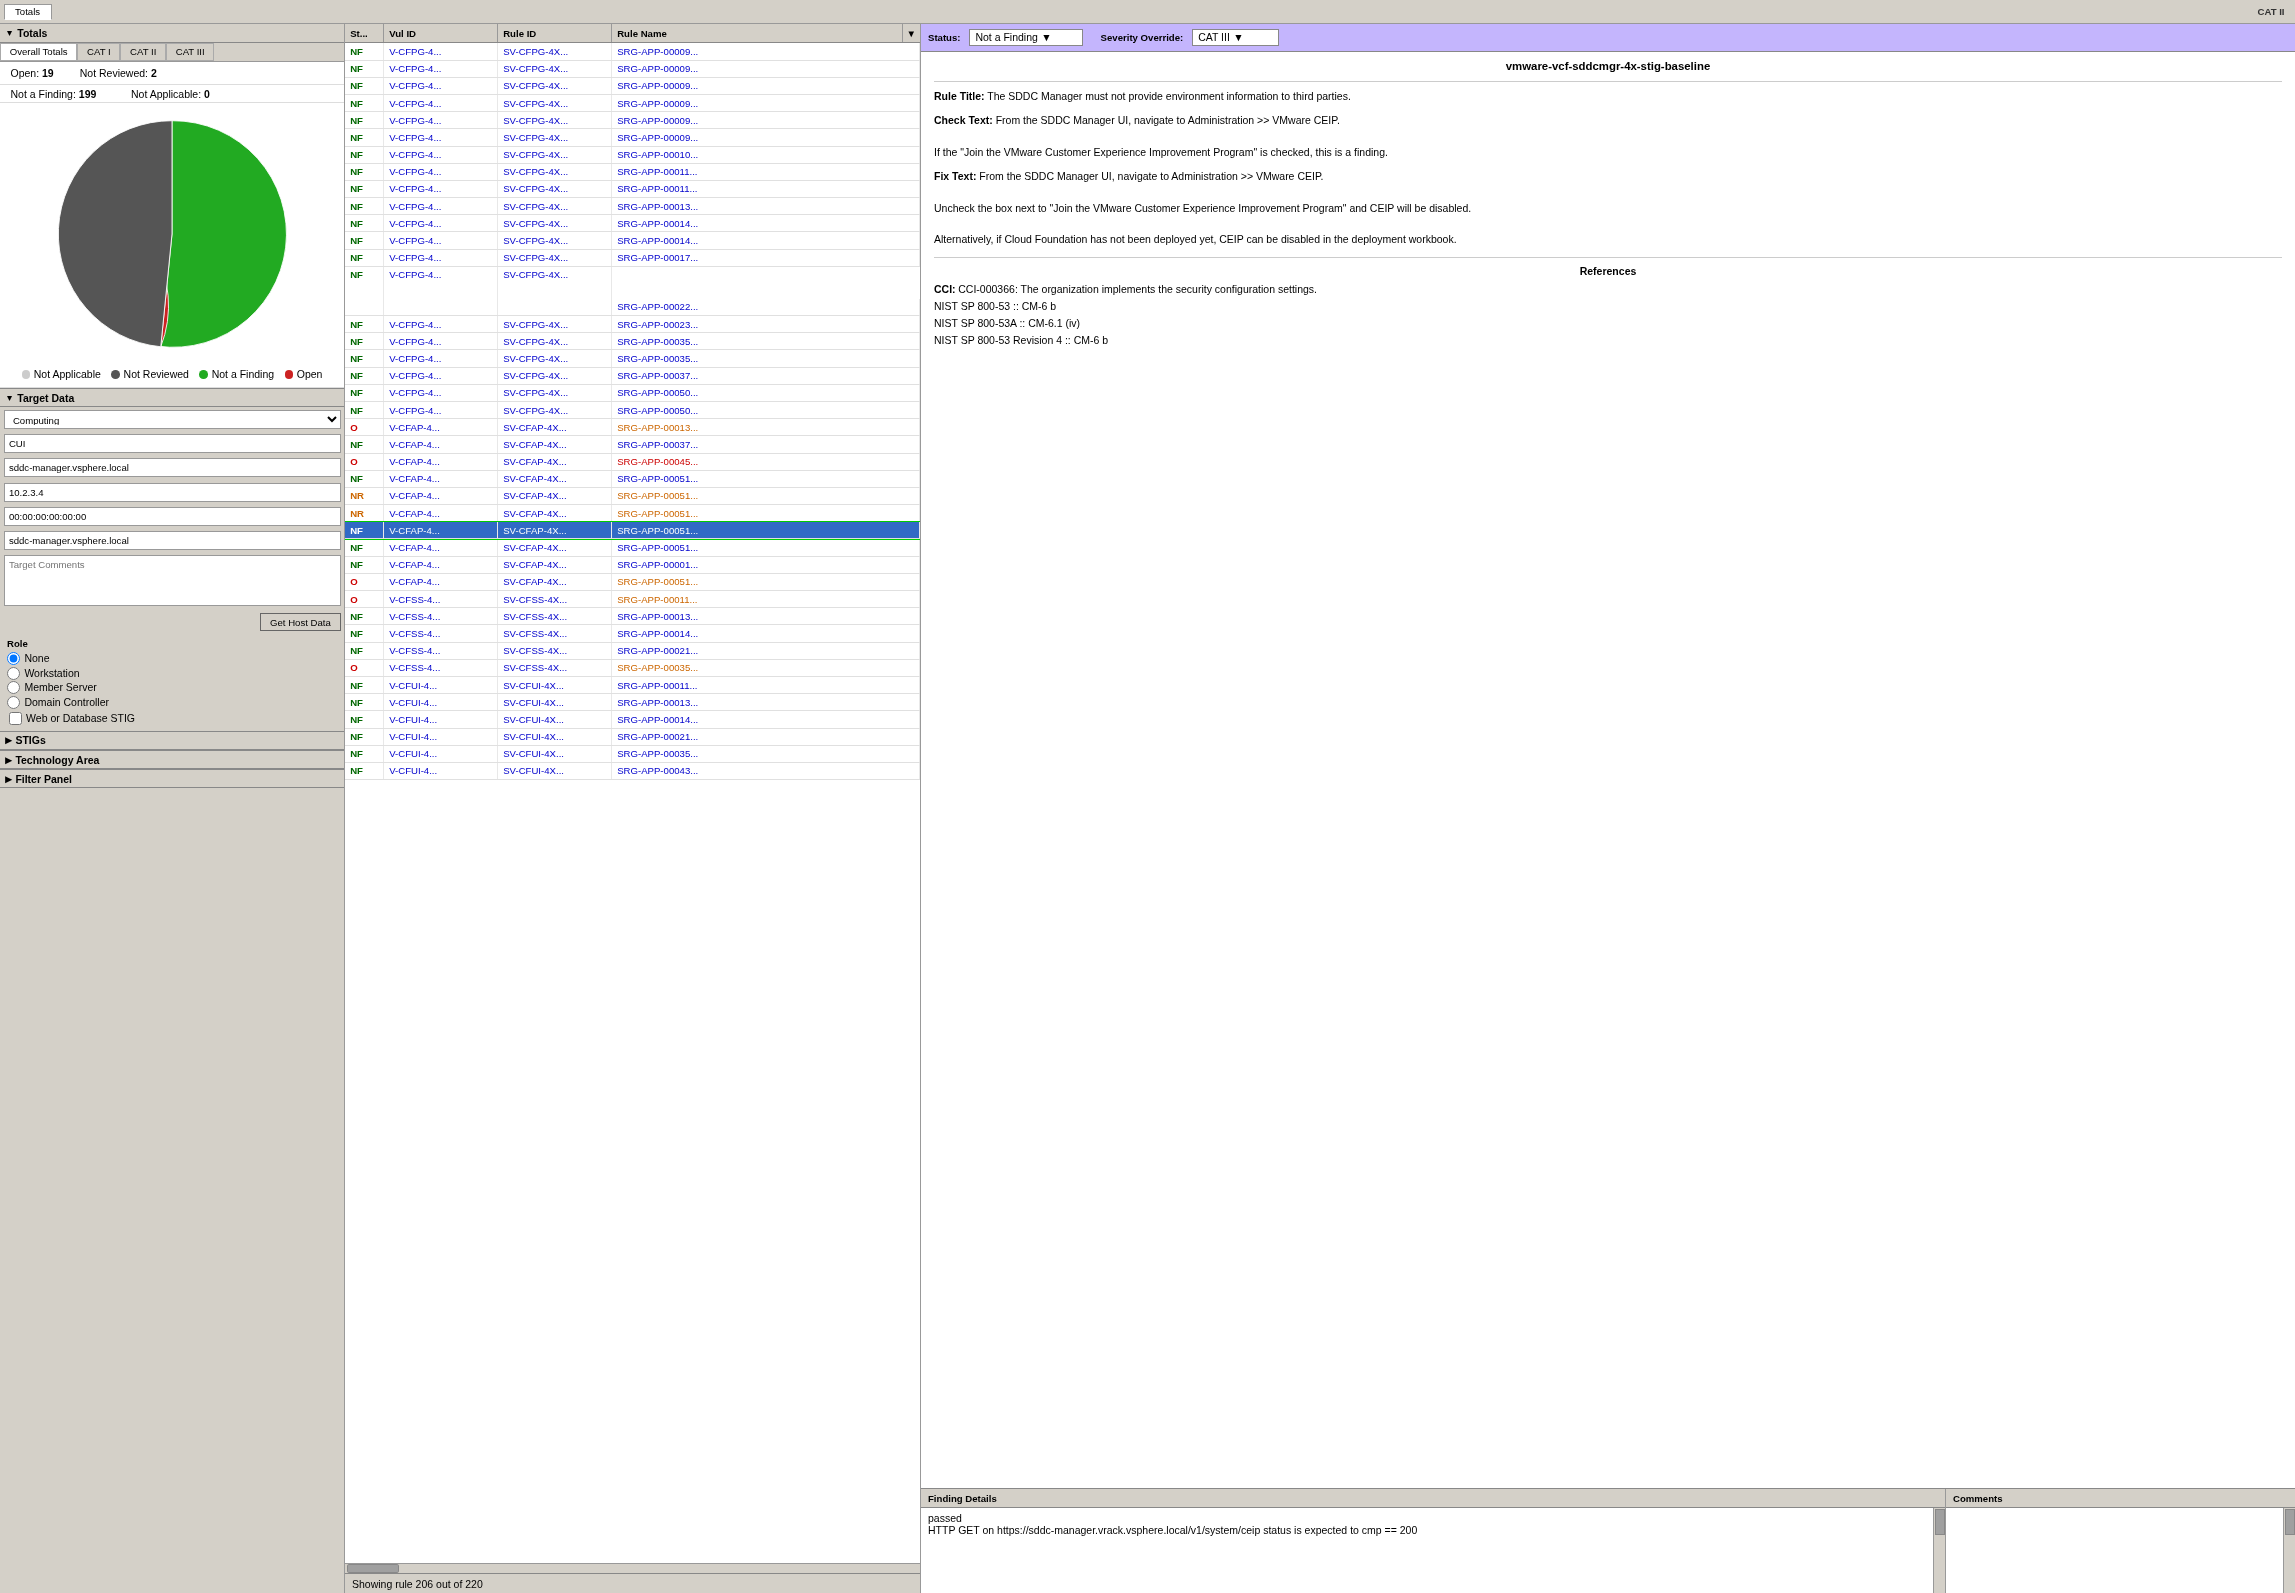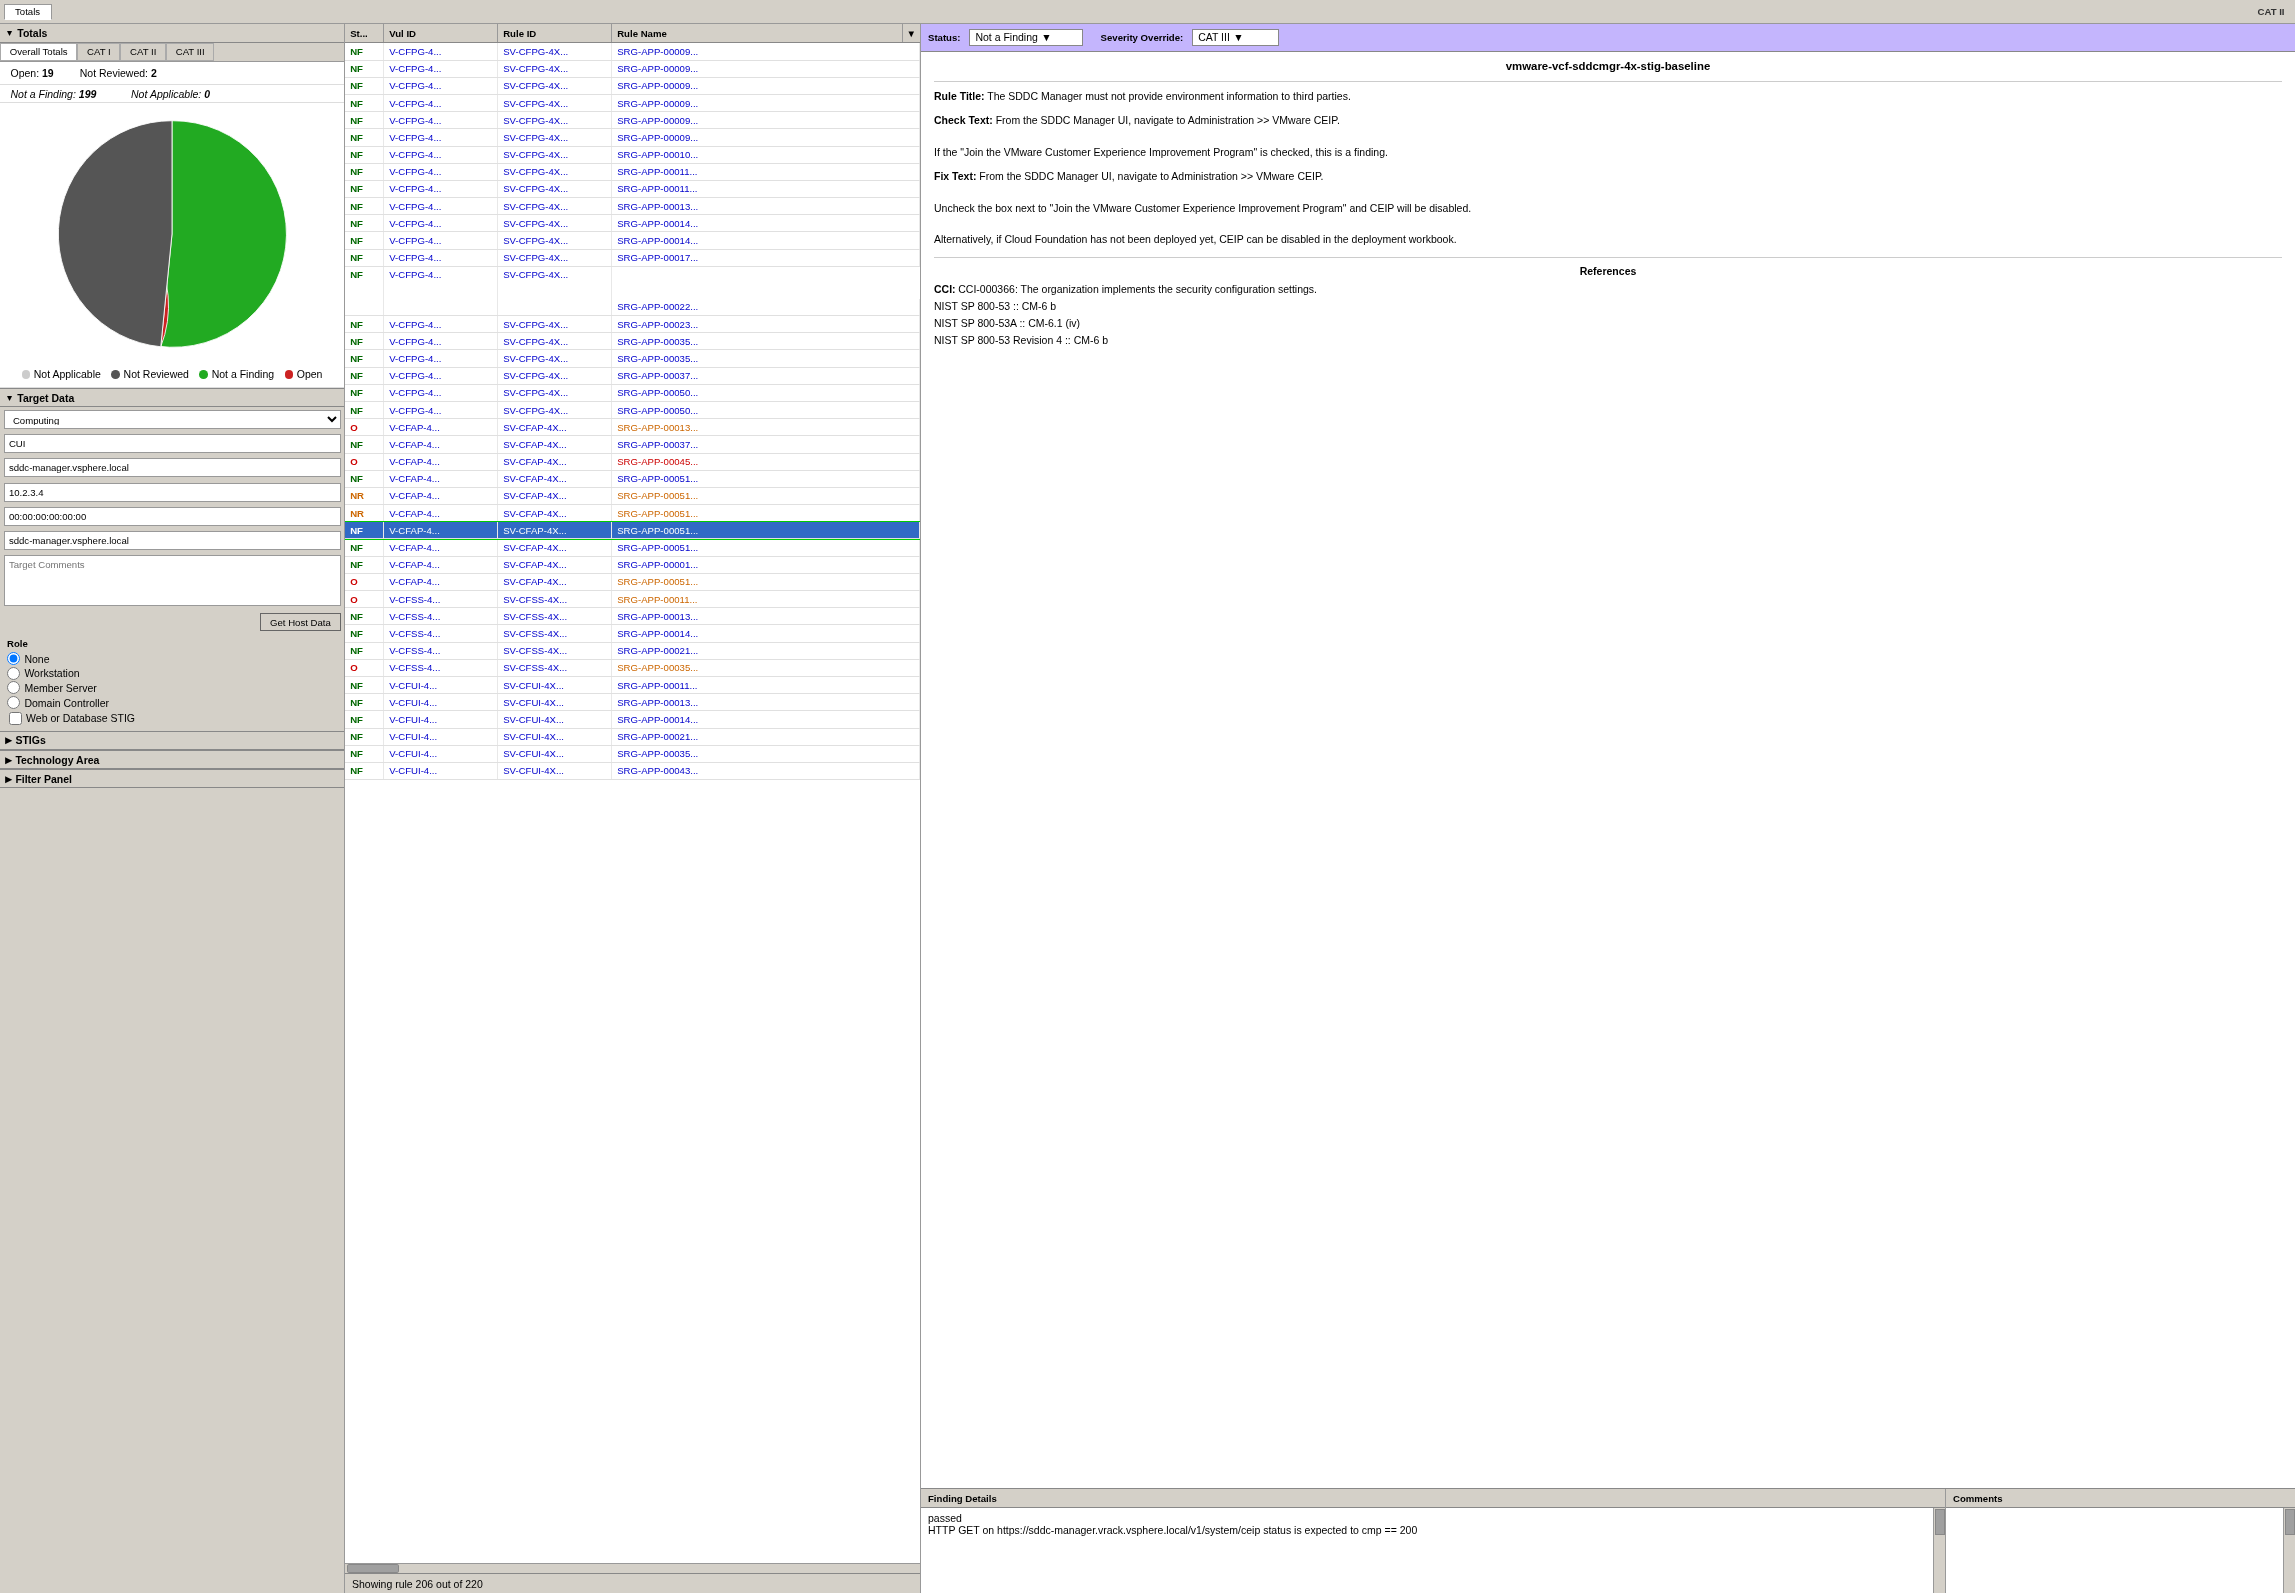--- a/index.html
+++ b/index.html
@@ -33,21 +33,21 @@
     .target-field { margin: 2.6px 3.5px; }
     .target-field input, .target-field select { width: 100%; padding: 2.6px 4.4px; border: 0.9px solid #999; background: #fff; font-size: 9.6px; height: 19px; }
     .target-field select { cursor: pointer; }
     .target-textarea { margin: 2.6px 3.5px; }
     .target-textarea textarea { width: 100%; padding: 2.6px 4.4px; border: 0.9px solid #999; background: #fff; font-size: 9.6px; height: 51px; resize: none; }
     .get-host-btn { display: flex; justify-content: flex-end; padding: 2.6px 3.5px; }
     .get-host-btn button { padding: 2.6px 8.7px; background: #d4d0c8; border: 0.9px solid #666; cursor: pointer; font-size: 9.6px; }
     
     .role-section { padding: 3.5px 7px; }
     .role-title { font-weight: bold; margin-bottom: 3.5px; font-size: 9.6px; }
-    .role-option { display: flex; align-items: center; gap: 4.4px; margin: 1.7px 0; font-size: 9.6px; }
+    .role-option { display: flex; align-items: flex-start; gap: 4.4px; margin: 1.7px 0; font-size: 9.6px; }
     .role-option input[type="radio"] { cursor: pointer; }
     .checkbox-option { display: flex; align-items: center; gap: 4.4px; margin: 2.6px 0 2.6px 1.7px; font-size: 9.6px; }
     
     
     .accordion-item { background: #d4d0c8; border-top: 0.9px solid #888; }
     
     
     .middle-panel { width: 576px; background: #fff; border-right: 1.7px solid #999; display: flex; flex-direction: column; }
     
     .rule-table { flex: 1; overflow-y: auto; }
@@ -146,21 +146,21 @@
       <div style="display:flex; padding: 5.2px 10.5px; gap:26px; background:#fff; border-bottom:0.9px solid #ddd;">
         <div>
           <span>Open:</span>
           <strong>19</strong>
         </div>
         <div>
           <span>Not Reviewed:</span>
           <strong>2</strong>
         </div>
       </div>
-      <div style="display:flex; padding: 2.6px 10.5px; gap:26px; background:#fff; border-bottom:0.9px solid #ddd;font-style:italic;">
+      <div style="display:flex; padding: 2.6px 10.5px; gap:26px; background:#fff; border-bottom:0.9px solid #ddd;">
         <div>
           <span>Not a Finding:</span>
           <strong>199</strong>
         </div>
         <div style="margin-left:8.7px;">
           <span>Not Applicable:</span>
           <strong>0</strong>
         </div>
       </div>
 

